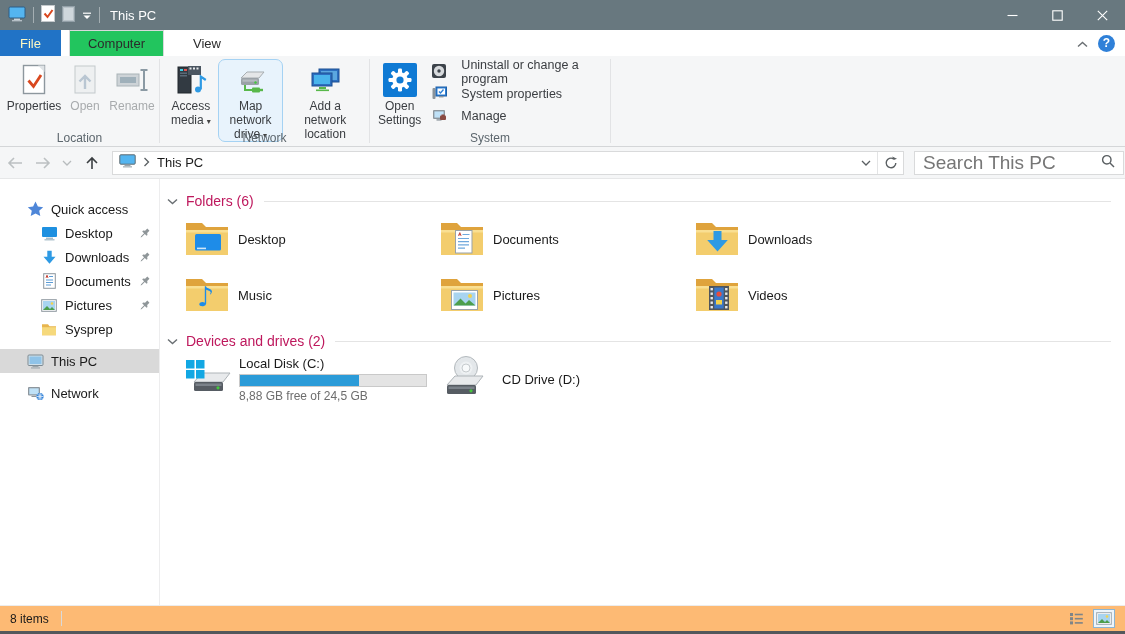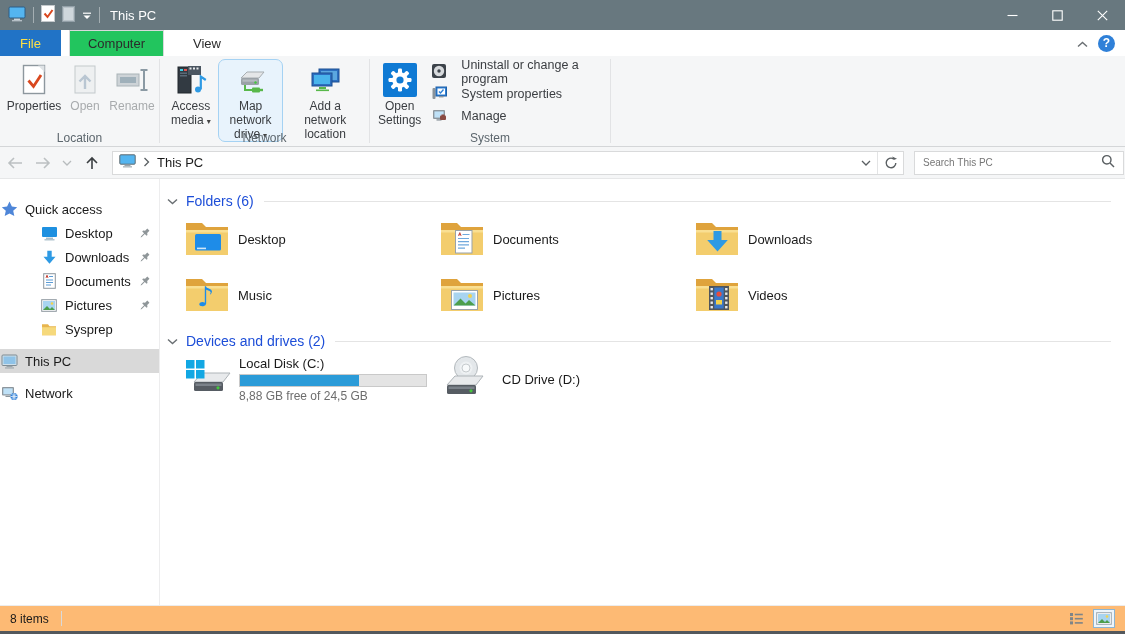--- a/index.html
+++ b/index.html
@@ -11,21 +11,21 @@
   .titlebar { height:30px; background:#68787f; display:flex; align-items:center; color:#fff; flex:0 0 auto; }
   .tb-left { display:flex; align-items:center; gap:7px; padding-left:8px; }
   .tb-sep { width:1px; height:16px; background:rgba(255,255,255,.4); }
   .tb-title { margin-left:10px; font-size:13px; color:#fff; }
   .tb-controls { margin-left:auto; display:flex; height:30px; }
   .tb-btn { width:45px; height:30px; display:flex; align-items:center; justify-content:center; }
 
   
   .tabrow { height:26px; background:#fff; display:flex; align-items:stretch; flex:0 0 auto; position:relative; }
   .tab { padding:0 18px; display:flex; align-items:center; font-size:13px; color:#2b2b2b; }
-  .tab.file { background:#2173c6; color:#fde047; padding:0 20px; margin-right:8px; }
+  .tab.file { background:#2173c6; color:#fef9c3; padding:0 20px; margin-right:8px; }
   .tab.active { background:#22c55e; border:1px solid #d8d9db; border-bottom:none; margin-right:11px; }
   .tabrow-right { margin-left:auto; display:flex; align-items:center; gap:10px; padding-right:10px; }
   .help-circle { width:17px; height:17px; border-radius:50%; background:#2f80d8; color:#fff; font-size:12px; font-weight:bold; display:flex; align-items:center; justify-content:center; }
 
   
   .ribbon { height:91px; border-bottom:1px solid #d4d6d8; background:#f5f6f7; display:flex; flex:0 0 auto; }
   .rgroup { position:relative; height:100%; padding:3px 2px 16px 4px; display:flex; align-items:flex-start; }
   .rgroup-label { position:absolute; bottom:1px; left:0; right:0; text-align:center; font-size:12px; color:#5c666d; }
   .rsep { width:1px; background:#e2e3e5; margin:3px 0; flex:0 0 auto; }
   .rbtn { display:flex; flex-direction:column; align-items:center; padding:3px 3px 0; font-size:12px; color:#3a3d41; text-align:center; line-height:1.18; border:1px solid transparent; }
@@ -39,35 +39,35 @@
   
   .addressrow { height:32px; border-bottom:1px solid #e6e7e8; background:#f5f6f7; display:flex; align-items:center; flex:0 0 auto; }
   .nav-btn { display:flex; align-items:center; justify-content:center; }
   .nav-back { width:30px; } .nav-fwd { width:26px; } .nav-hist { width:22px; } .nav-up { width:28px; margin-right:6px; }
   .addressbox { width:792px; height:24px; background:#fff; border:1px solid #d9dadb; display:flex; align-items:center; padding-left:6px; }
   .ab-crumb { display:flex; align-items:center; gap:7px; flex:1; }
   .ab-right { display:flex; align-items:center; height:100%; }
   .ab-chev { width:24px; height:100%; display:flex; align-items:center; justify-content:center; border-left:1px solid transparent; }
   .ab-refresh { width:26px; height:100%; display:flex; align-items:center; justify-content:center; border-left:1px solid #e3e4e5; }
   .searchbox { width:210px; height:24px; background:#fff; border:1px solid #d9dadb; margin-left:10px; display:flex; align-items:center; padding:0 8px; }
-  .searchbox input { border:none; outline:none; flex:1; font-family:inherit; font-size:10px; color:#3b82f6; min-width:0; }
+  .searchbox input { border:none; outline:none; flex:1; font-family:inherit; font-size:19px; color:#3b82f6; min-width:0; }
   .searchbox input::placeholder { color:#767676; opacity:1; }
 
   
   .content { flex:1 1 auto; display:flex; overflow:hidden; background:#fff; }
   .sidebar { width:160px; flex:0 0 auto; border-right:1px solid #ededee; padding-top:18px; font-size:13px; }
-  .sitem { height:24px; display:flex; align-items:center; position:relative; }
+  .sitem { height:24px; display:flex; align-items:center; padding-left:26px; position:relative; }
   .sitem.child { padding-left:40px; }
   .sitem.selected { background:#d9d9d9; }
   .sitem.gap { margin-top:8px; }
   .sicon { width:18px; height:16px; margin-right:7px; flex:0 0 auto; display:flex; align-items:center; justify-content:center; }
   .pin { position:absolute; right:9px; top:6px; }
 
   .main { flex:1; padding:12px 8px 0 7px; overflow:hidden; }
-  .gheader { display:flex; align-items:center; height:20px; font-size:14px; color:#1d4ed8; }
+  .gheader { display:flex; align-items:center; height:20px; font-size:14px; color:#be185d; }
   .gheader .gchev { margin-right:8px; display:flex; align-items:center; }
   .grule { flex:1; height:1px; background:#e4e4e4; margin-left:10px; margin-right:6px; }
 
   .folders { display:grid; grid-template-columns:repeat(3,255px); grid-auto-rows:47px; row-gap:9px; margin:5px 0 12px 17px; }
   .tile { display:flex; align-items:center; }
   .ficon { width:46px; height:42px; margin-right:8px; position:relative; flex:0 0 auto; }
   .music-glyph { position:absolute; left:13px; top:6px; font-size:27px; color:#1e8ce8; font-family:"DejaVu Sans",sans-serif; }
 
   .drives { display:flex; margin-left:17px; margin-top:4px; }
   .drive { width:255px; display:flex; }

